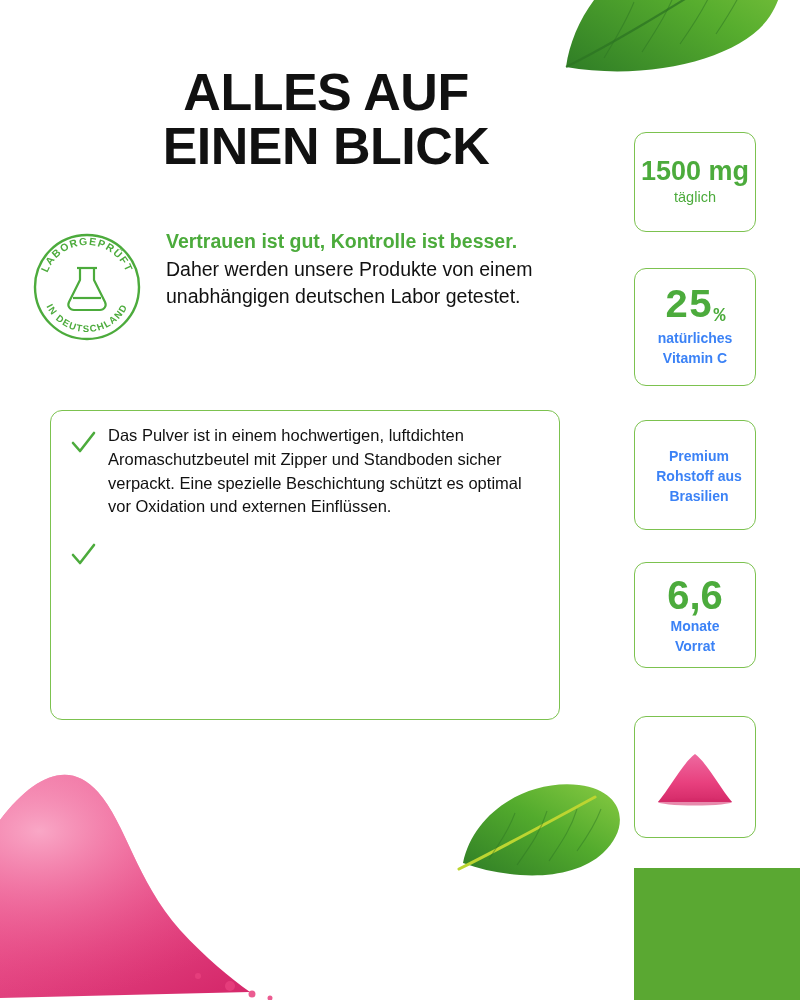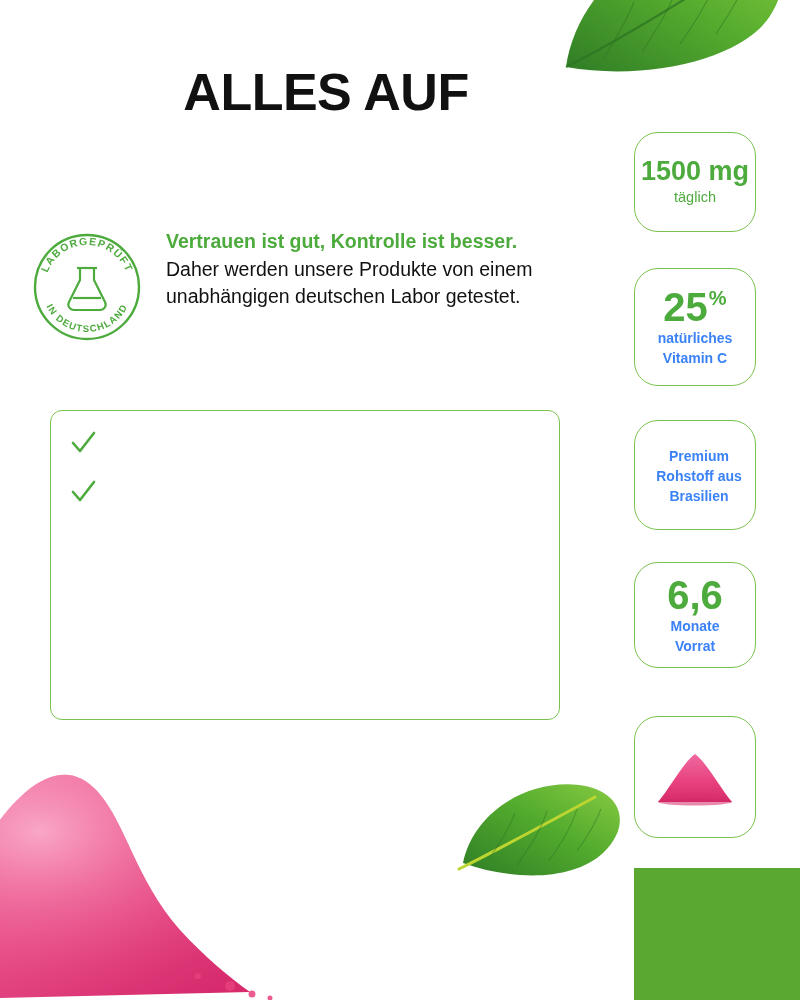--- a/index.html
+++ b/index.html
@@ -118,21 +118,21 @@
     color: #111111;
     width: 430px;
   }
 
   
   .card {
     position: absolute;
     left: 634px;
     width: 122px;
     border: 1.6px solid #7cc24f;
-    border-radius: 24px;
+    border-radius: 12px;
     box-sizing: border-box;
     display: flex;
     flex-direction: column;
     align-items: center;
     justify-content: center;
     text-align: center;
     color: #4cab3c;
   }
   .card-1 { top: 132px;  height: 100px; }
   .card-2 { top: 268px;  height: 118px; }
@@ -160,22 +160,23 @@
     margin-top: 3px;
   }
   .small-reg {
     font-size: 14.5px;
     line-height: 1.22;
     color: #4cab3c;
     margin-top: 3px;
   }
   .pct-row {
     display: flex;
-    align-items: flex-start;
+    align-items: flex-end;
     justify-content: center;
+    font-family: Liberation Mono, monospace;
   }
   .pct-row .unit {
     font-size: 20px;
     font-weight: bold;
     margin-left: 1px;
   }
   .card-5 .powder-mini {
     width: 86px;
     height: 58px;
   }
@@ -206,20 +207,21 @@
   <g stroke="#2c7423" stroke-width="1.1" opacity="0.5" fill="none">
     <path d="M48,116 C60,96 70,80 78,60"></path>
     <path d="M86,110 C100,88 112,70 120,48"></path>
     <path d="M124,102 C138,82 150,64 158,44"></path>
     <path d="M160,92 C172,74 182,58 190,40"></path>
   </g>
 </svg>
 
 <h1 class="headline">
   <span>ALLES AUF</span>
+  <span class="l2">EINEN BLICK</span>
 </h1>
 
 <div class="seal">
   <svg viewBox="0 0 118 118" width="118" height="118">
     <defs>
       <path id="topArc" d="M 17,59 A 42,42 0 0 1 101,59"></path>
       <path id="botArc" d="M 14,59 A 45,45 0 0 0 104,59"></path>
     </defs>
     <circle cx="59" cy="59" r="52" fill="none" stroke="#4cab3c" stroke-width="2.4"></circle>
     <text font-size="10.5" font-weight="bold" fill="#4cab3c" letter-spacing="1.3" font-family="'Liberation Sans',sans-serif">
@@ -241,20 +243,21 @@
   <span>Daher werden unsere Produkte von einem unabhängigen deutschen Labor getestet.</span>
 </div>
 
 <div class="checkbox-panel"></div>
 <div class="check-list">
 
   <div class="check-item">
     <svg class="check-mark" viewBox="0 0 26 26">
       <path d="M3,13 L10,21 L24,3" stroke="#4cab3c" stroke-width="2.6" fill="none" stroke-linecap="round" stroke-linejoin="round"></path>
     </svg>
+    <div class="check-text">Das Pulver ist in einem hochwertigen, luftdichten Aromaschutzbeutel mit Zipper und Standboden sicher verpackt. Eine spezielle Beschichtung schützt es optimal vor Oxidation und externen Einflüssen.</div>
   </div>
 
   <div class="check-item">
     <svg class="check-mark" viewBox="0 0 26 26">
       <path d="M3,13 L10,21 L24,3" stroke="#4cab3c" stroke-width="2.6" fill="none" stroke-linecap="round" stroke-linejoin="round"></path>
     </svg>
   </div>
 
 
 </div>

